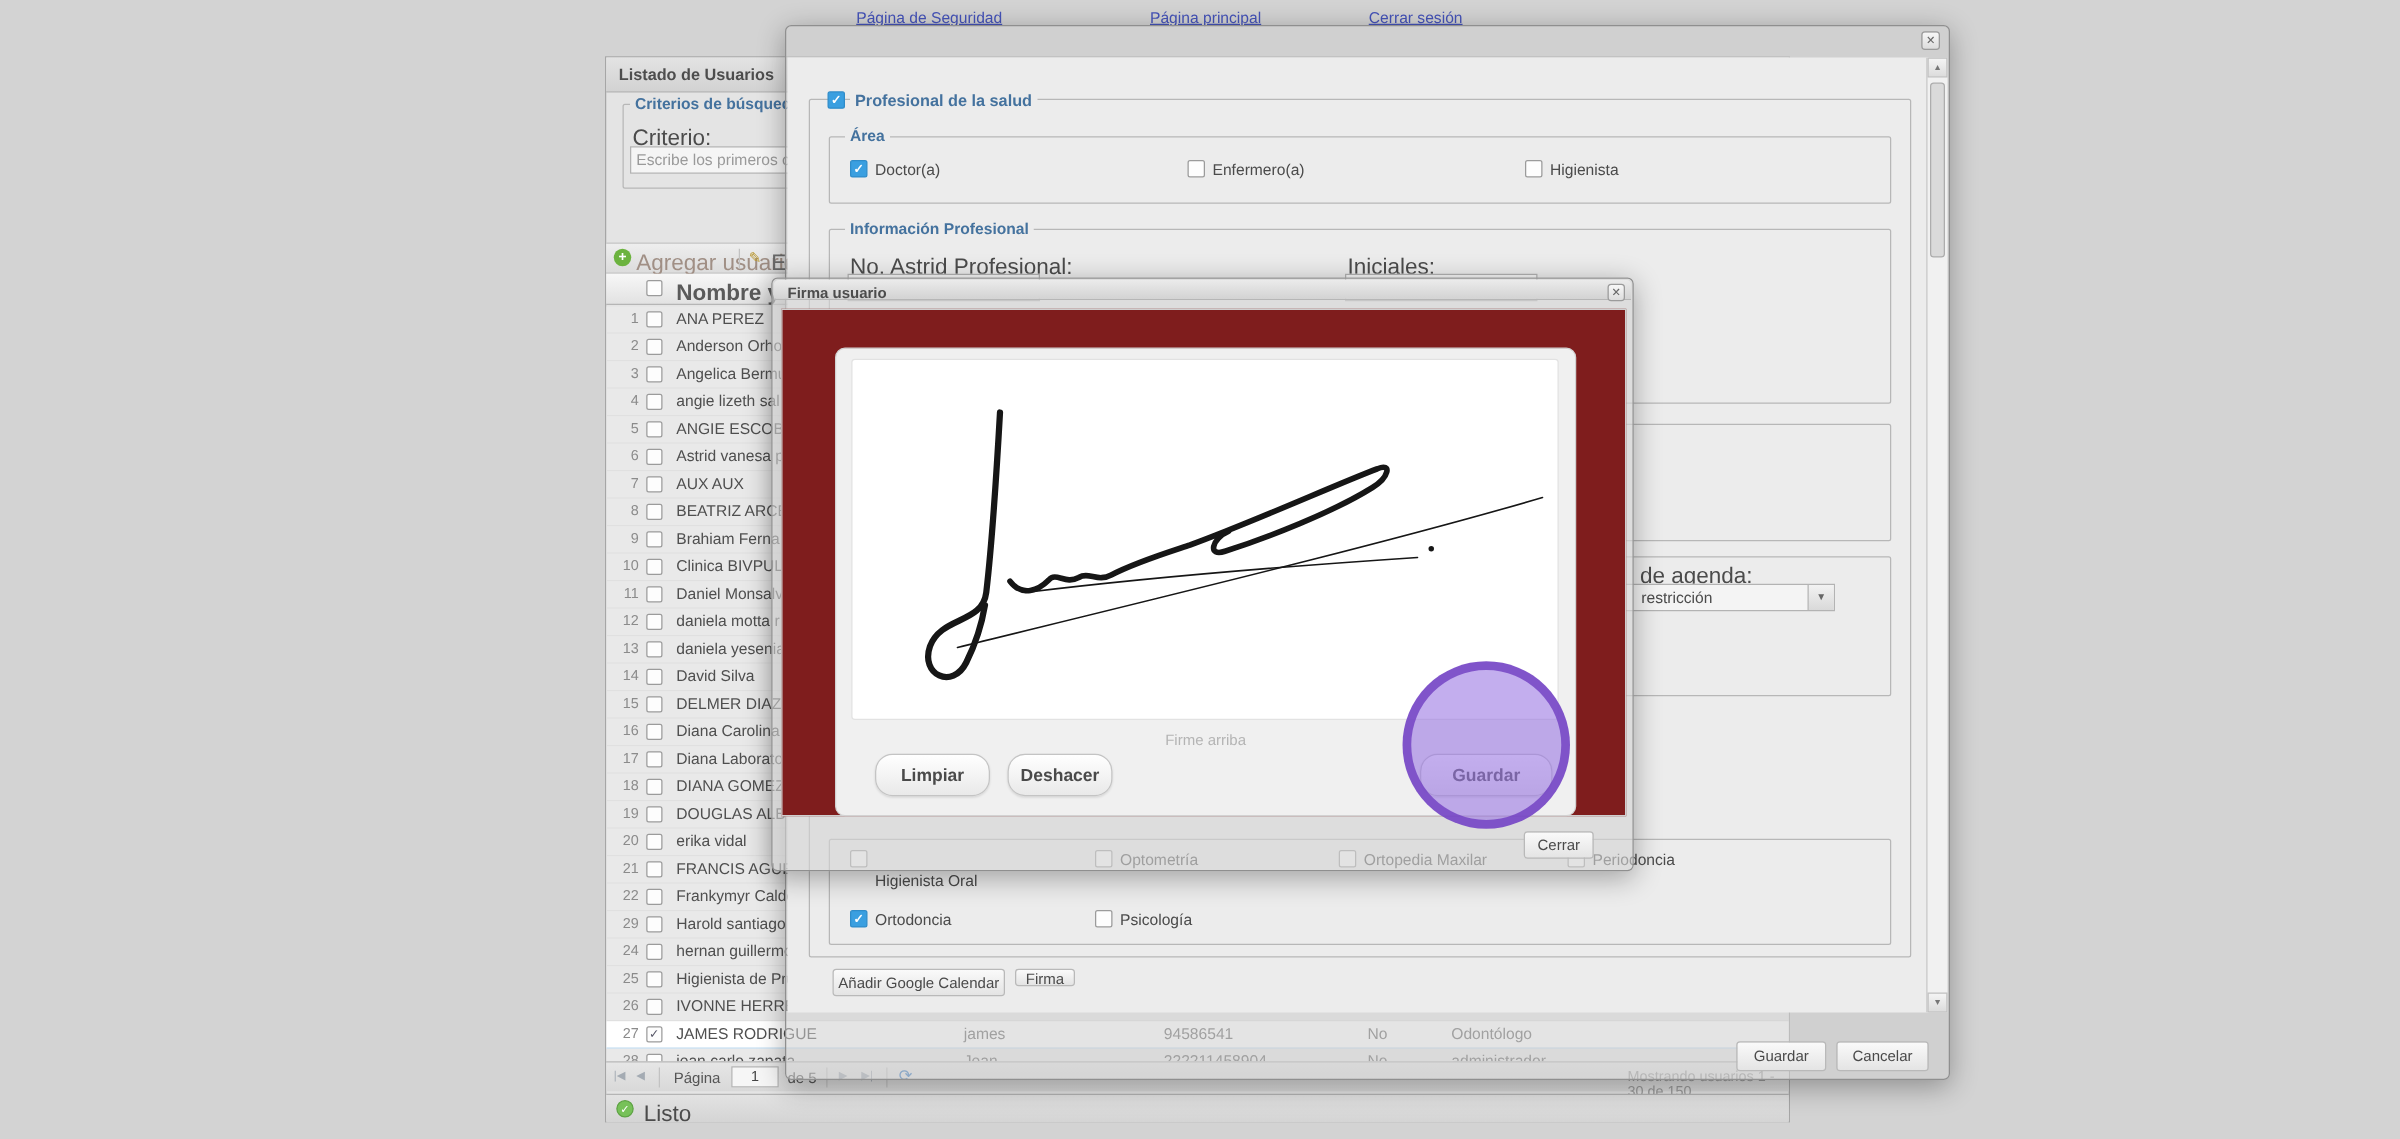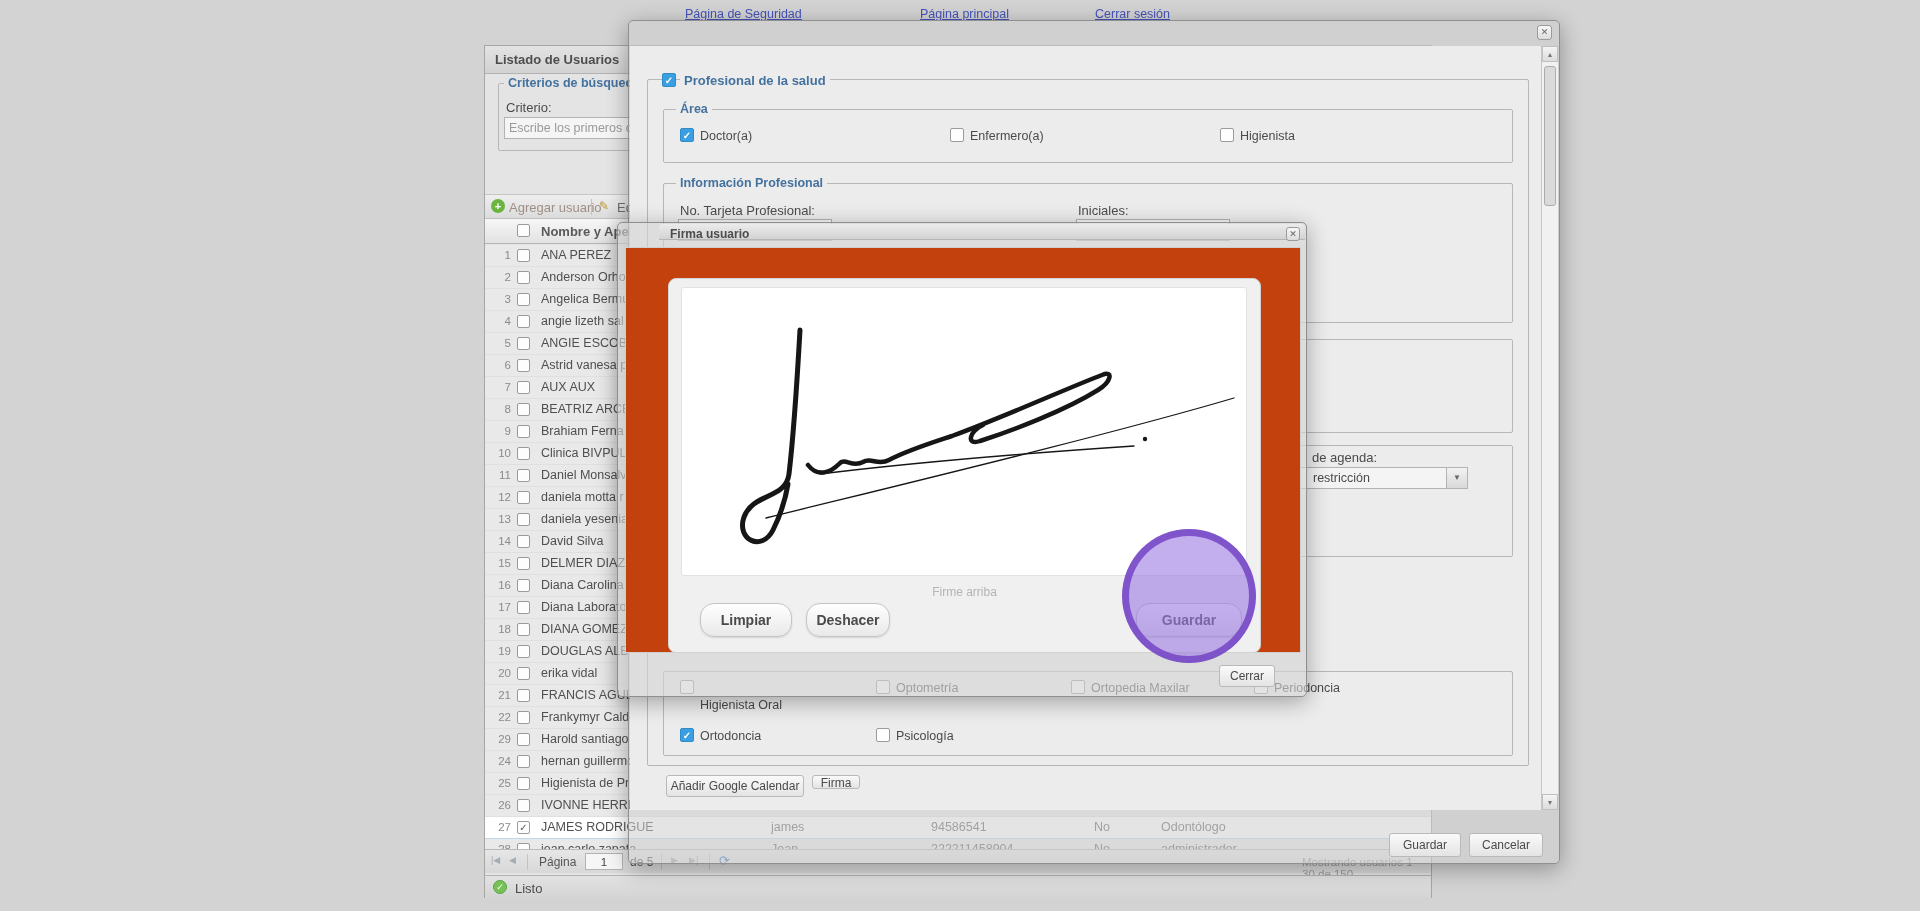--- a/index.html
+++ b/index.html
@@ -15,21 +15,21 @@
   
   #user-panel { position:absolute; left:484px; top:45px; width:948px; height:853px;
     background:#e4e4e4; border:1px solid #a6a6a6; z-index:1; }
   #user-panel .phead { position:absolute; left:0; top:0; right:0; height:28px;
     background:linear-gradient(#e3e3e3,#d2d2d2); border-bottom:1px solid #b2b2b2;
     font-weight:bold; font-size:13px; color:#4d4d4d; line-height:27px; padding-left:10px; }
   .fset { position:absolute; border:1px solid #b7b7b7; border-radius:2px; }
   .flegend { position:absolute; font-size:12.5px; font-weight:bold; color:#44729e; padding:0 4px; line-height:14px; }
   .flegend.panelbg { background:#e4e4e4; }
   .flegend.modalbg { background:#ececec; }
-  .lbl { position:absolute; font-size:13px; color:#4b4b4b; }
+  .lbl { position:absolute; font-size:18px; color:#4b4b4b; }
   .tinput { position:absolute; background:#f5f5f5; border:1px solid #b3b3b3; font-size:12.5px; color:#444;
     padding:0 4px; height:22px; font-family:"Liberation Sans",sans-serif; }
   .tinput::placeholder { color:#9a9a9a; }
 
   #list-toolbar { position:absolute; left:0; top:148px; right:0; height:25px;
     background:linear-gradient(#eeeeee,#dcdcdc); border-top:1px solid #c6c6c6; border-bottom:1px solid #c0c0c0; }
   .plus-ic { position:absolute; width:14px; height:14px; border-radius:50%; background:#6cb33f;
     color:#fff; font-size:11px; line-height:14px; text-align:center; font-weight:bold; }
   .pencil-ic { position:absolute; font-size:12px; color:#b8962e; }
   .tb-sep { position:absolute; width:1px; height:16px; background:#c2c2c2; top:4px; }
@@ -87,21 +87,21 @@
     border-color:#c4c4c4; box-shadow:0 1px 2px rgba(0,0,0,.12); }
 
   .combo { position:absolute; height:22px; background:#f4f4f4; border:1px solid #b3b3b3; }
   .combo-trig { position:absolute; right:0; top:0; width:21px; height:20px;
     background:linear-gradient(#f2f2f2,#d9d9d9); border-left:1px solid #b3b3b3;
     font-size:8px; color:#666; text-align:center; line-height:20px; }
   .combo-val { position:absolute; top:3px; font-size:12.5px; color:#4b4b4b; white-space:nowrap; }
 
   
   #firma-dialog { left:617px; top:222px; width:690px; height:475px; background:rgba(212,212,212,.62); z-index:20; }
-  #firma-content { position:absolute; left:7px; top:24px; width:676px; height:406px; background:#c2410c; border:1px solid #cfcfcf; }
+  #firma-content { position:absolute; left:7px; top:24px; width:676px; height:406px; background:#7f1d1d; border:1px solid #cfcfcf; }
   #sig-pad { position:absolute; left:42px; top:30px; width:593px; height:375px; background:#f0f0f0; border:1px solid #d2d2d2; border-radius:8px; }
   #sig-canvas { position:absolute; left:12px; top:8px; width:566px; height:289px; background:#fff; border:1px solid #e2e2e2; border-radius:3px; }
   #sig-hint { position:absolute; left:0; top:306px; width:100%; text-align:center; font-size:12px; color:#b4b4b4; }
 
   #click-indicator { position:absolute; left:1122px; top:529px; width:134px; height:134px; border-radius:50%;
     background:rgba(155,120,226,.6); border:7px solid rgba(112,62,194,.8); z-index:30; }
 </style>
 </head>
 <body>
 
@@ -319,21 +319,21 @@
           <span class="cb on" style="left: 50px; top: 82px;"></span>
           <span class="cb-label" style="left: 70px; top: 83px;">Doctor(a)</span>
           <span class="cb" style="left: 320px; top: 82px;"></span>
           <span class="cb-label" style="left: 340px; top: 83px;">Enfermero(a)</span>
           <span class="cb" style="left: 590px; top: 82px;"></span>
           <span class="cb-label" style="left: 610px; top: 83px;">Higienista</span>
         </div>
 
       <div class="fset" style="left:33px; top:137px; width:850px; height:140px;"></div>
       <span class="flegend modalbg" style="left:46px; top:130px;">Información Profesional</span>
-      <span class="lbl" style="left:50px; top:157px;">No. Tarjeta Profesional:</span>
+      <span class="lbl" style="left:50px; top:157px;">No. Astrid Profesional:</span>
       <input class="tinput" style="left: 48px; top: 173px; width: 154px;" value="94586541">
       <span class="lbl" style="left:448px; top:157px;">Iniciales:</span>
       <input class="tinput" style="left: 446px; top: 173px; width: 154px;" value="JR">
 
       <div class="fset" style="left:33px; top:293px; width:850px; height:94px;"></div>
       <div class="fset" style="left:33px; top:399px; width:850px; height:112px;"></div>
       <span class="lbl" style="left:682px; top:404px;">de agenda:</span>
       <div class="combo" style="left:612px; top:421px; width:226px;">
         <span class="combo-val" style="left:70px;">restricción</span>
         <span class="combo-trig">▼</span>
@@ -363,21 +363,21 @@
       <div class="sc-btn" style="top:0;">▲</div>
       <div class="sc-btn" style="bottom:0;">▼</div>
       <div id="sc-thumb"></div>
     </div>
 
     <button class="btn" style="left:760px; top:812px; width:72px; height:24px;">Guardar</button>
     <button class="btn" style="left:840px; top:812px; width:74px; height:24px;">Cancelar</button>
   </div>
 
   <div id="firma-dialog" class="win-frame">
-    <div class="win-title" style="height:16px; line-height:21px;margin-left:40px;">Firma usuario</div>
+    <div class="win-title" style="height:16px; line-height:21px;">Firma usuario</div>
     <div class="win-close" style="right:6px; width:14px; height:14px;">✕</div>
 
     <div id="firma-content">
       <div id="sig-pad">
         <div id="sig-canvas">
           <svg width="566" height="289" viewBox="0 0 566 289">
             <g fill="none" stroke="#161616" stroke-linecap="round">
               <path stroke-width="5" d="M118,42 C115,95 111,152 107,186 C104,211 71,205 62,229 C54,252 80,264 91,242 C99,226 104,208 106,196"></path>
               <path stroke-width="4.5" d="M126,177 C136,190 149,184 157,176 C163,169 170,180 181,174 C189,169 196,178 207,172 C226,162 252,154 270,148 C322,129 388,99 420,87 C432,82 429,94 416,102 C384,122 332,142 298,153 C284,158 287,143 301,137"></path>
               <path stroke-width="1.3" d="M84,230 C230,194 430,146 552,110"></path>

